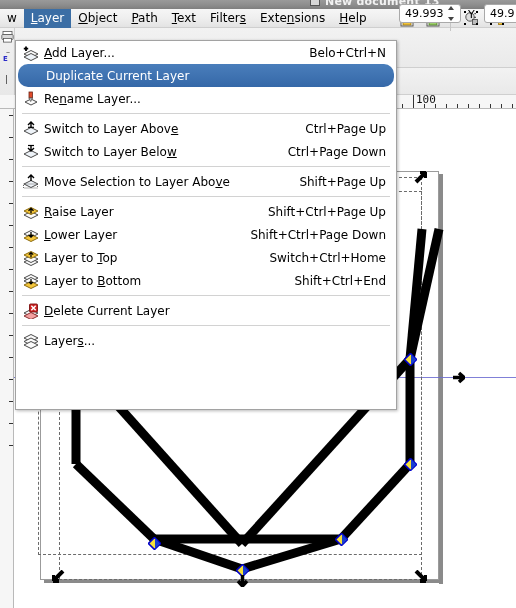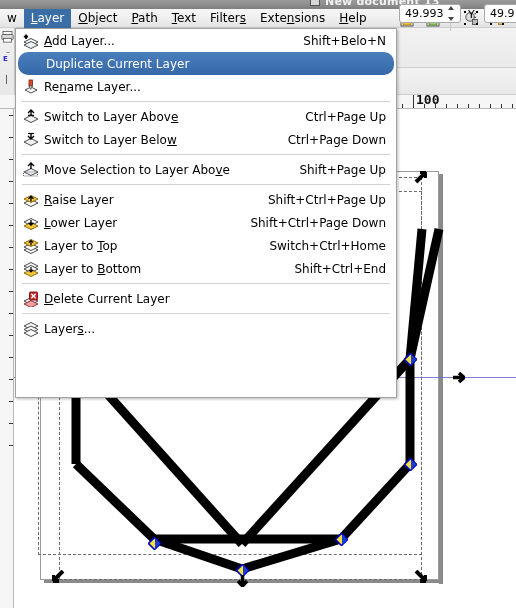--- a/index.html
+++ b/index.html
@@ -102,22 +102,22 @@
     background: #f6f6f6; border-bottom: 1px solid #b9b9b9;
     overflow: hidden;
   }
   .ruler-v {
     position: absolute; left: 0; top: 109px; width: 14px; height: 499px;
     background: #f6f6f6; border-right: 1px solid #b9b9b9;
     overflow: hidden;
   }
   .tick { position: absolute; background: #333; }
   .rlabel {
-    position: absolute; font-size: 13px; color: #111;
-    font-family: "DejaVu Sans Mono", monospace; line-height: 7px; font-weight: bold;
+    position: absolute; font-size: 11px; color: #111;
+    font-family: "DejaVu Sans Mono", monospace; line-height: 7px;
   }
 
   
   .leftdock {
     position: absolute; left: 0; top: 28px; width: 15px; height: 67px;
     background: linear-gradient(to bottom,#f1f1f1,#e8e8e8);
     border-right: 1px solid #cfcfcf;
   }
   .dock-ico {
     position: absolute; left: 2px; font-size: 9px; color: #444;
@@ -148,21 +148,21 @@
 
   
   .handle-arrow { position: absolute; width: 13px; height: 13px; }
 
   .node {
     position: absolute; width: 13px; height: 13px;
   }
 
   
   .menu-popup {
-    position: absolute; left: 15px; top: 28px;
+    position: absolute; left: 15px; top: 40px;
     width: 382px; height: 370px;
     background: #ffffff;
     border: 1px solid #a2a2a2;
     box-shadow: 1px 1px 3px rgba(0,0,0,.28);
     z-index: 50;
   }
   .mi {
     position: relative;
     height: 23px;
     display: flex; align-items: center;
@@ -389,21 +389,21 @@
 
     <div class="mi">
       <span class="mi-ico">
         <svg width="18" height="16" viewBox="0 0 18 16">
           <polygon points="2,9 9,5.5 16,9 9,12.5" fill="#fbfbfb" stroke="#4a4a4a" stroke-width="1"></polygon>
           <polygon points="2,12 9,8.5 16,12 9,15.5" fill="#eef3f8" stroke="#4a4a4a" stroke-width="1"></polygon>
           <path d="M 4,1.5 L 4,6 M 1.8,3.6 L 6.2,3.6" stroke="#000" stroke-width="1.8"></path>
         </svg>
       </span>
       <span class="mi-label"><u>A</u>dd Layer...</span>
-      <span class="mi-accel">Shift+Belo+N</span>
+      <span class="mi-accel">Belo+Ctrl+N</span>
     </div>
 
     <div class="mi sel">
       <span class="mi-ico"></span>
       <span class="mi-label">Duplicate Current Layer</span>
       <span class="mi-accel"></span>
     </div>
 
     <div class="mi">
       <span class="mi-ico">

